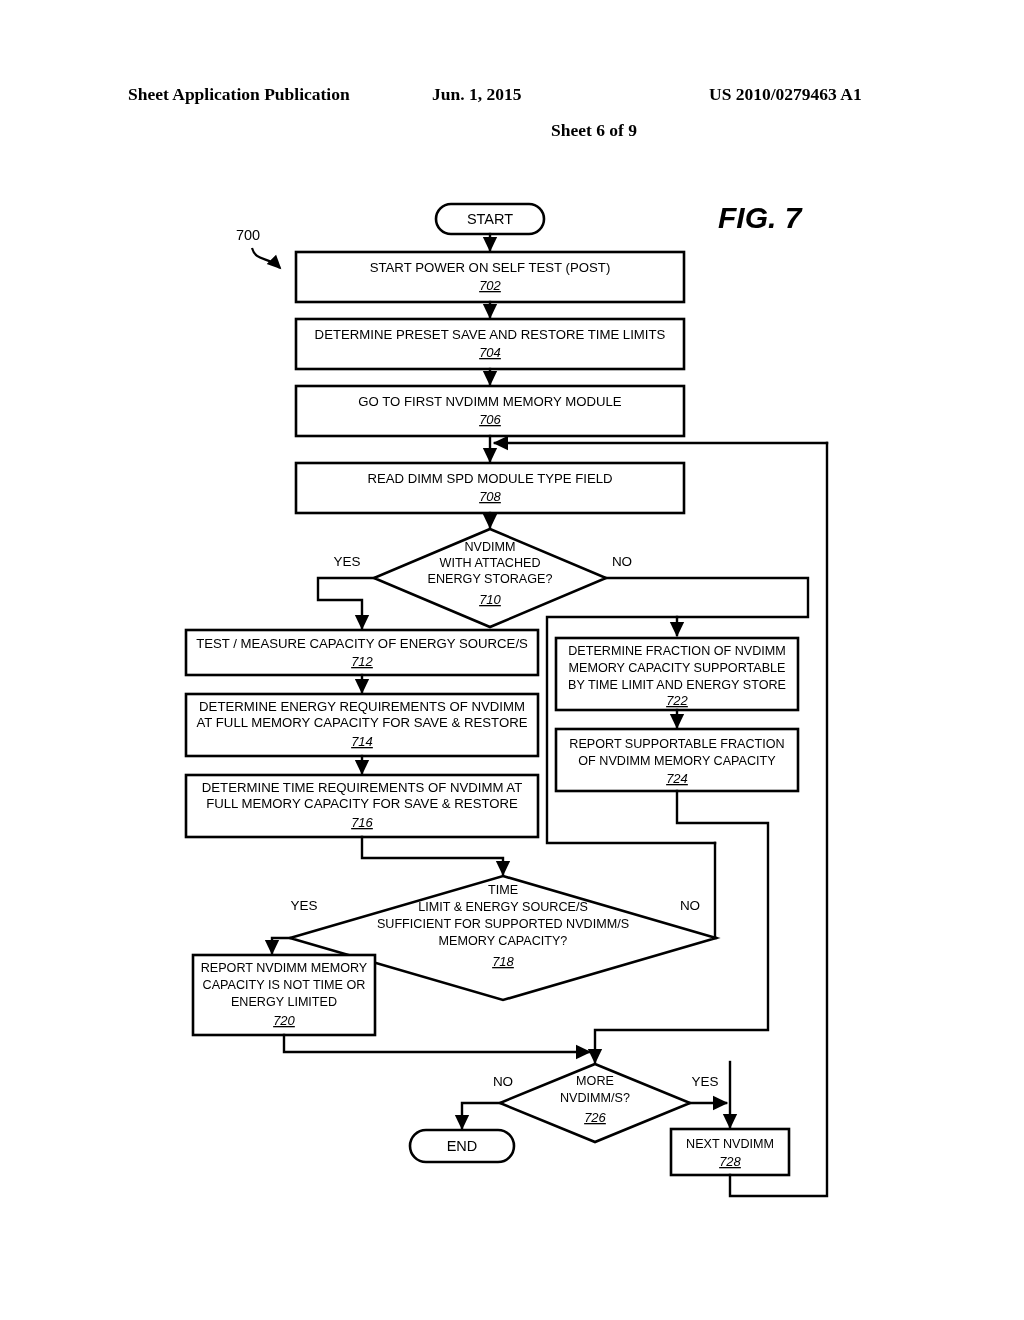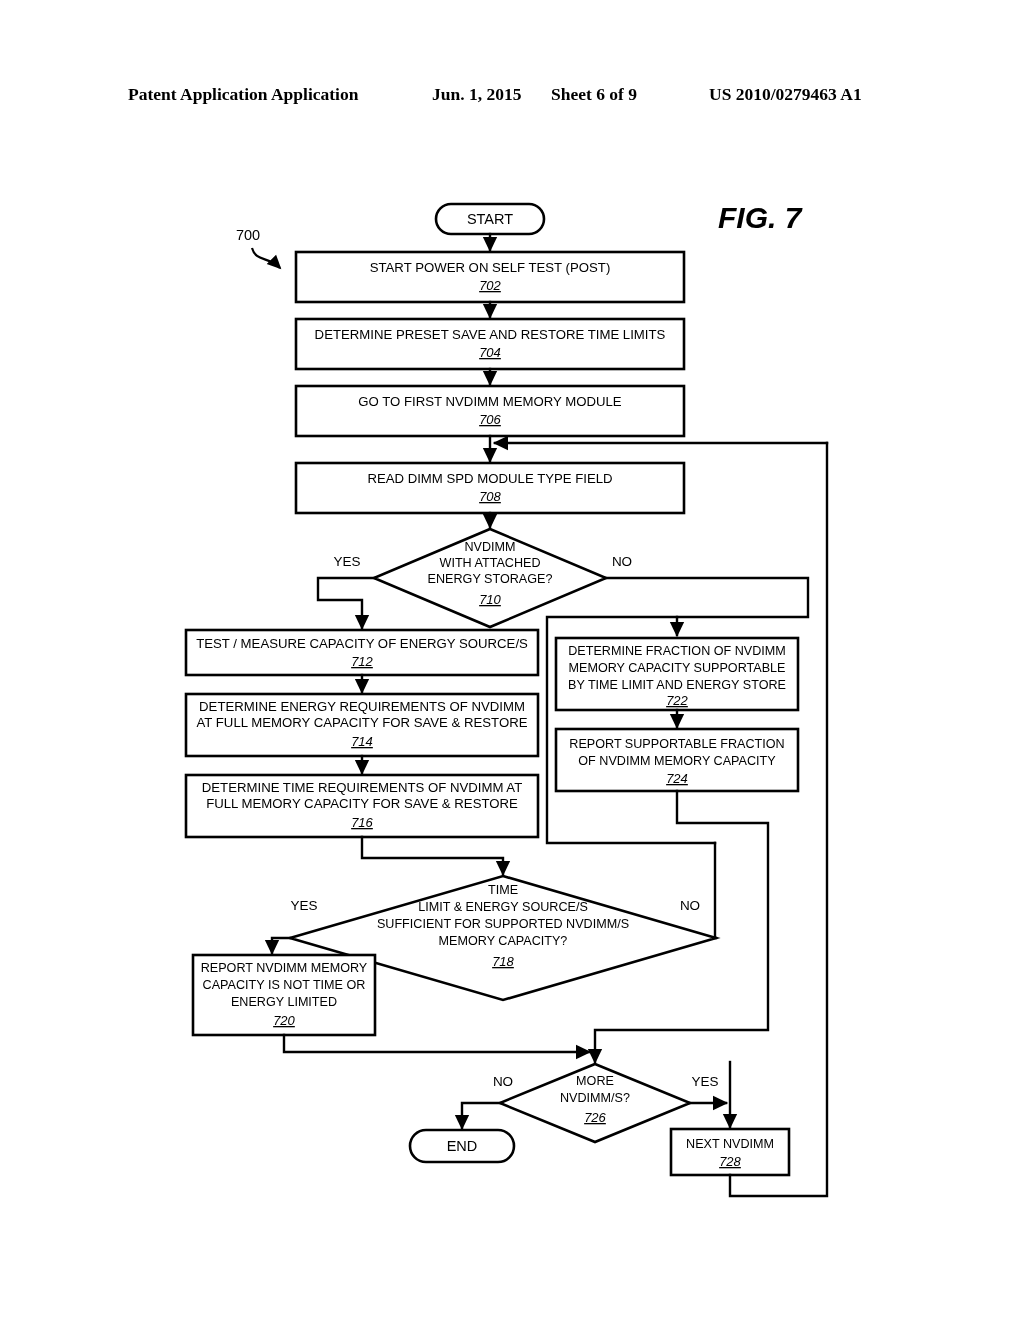--- a/index.html
+++ b/index.html
@@ -30,21 +30,21 @@
     height: 28px;
     font-family: "Liberation Serif", serif;
     font-weight: bold;
     font-size: 17.5px;
     color: #000;
     white-space: nowrap;
   }
   .pub-header span { position: absolute; top: 0; }
   .hdr-pub    { left: 128px; }
   .hdr-date   { left: 432px; }
-  .hdr-sheet  { left: 551px; }
+  .hdr-sheet  { left: 551px; margin-top: 36px; }
   .hdr-number { left: 709px; }
 
   
   #flow {
     position: absolute;
     left: 0;
     top: 0;
     width: 1024px;
     height: 1320px;
   }
@@ -82,21 +82,21 @@
     stroke: #000000;
     stroke-width: 2.2;
   }
 </style>
 </head>
 <body>
 
 <div id="page">
 
   <div class="pub-header">
-    <span class="hdr-pub">Patent Application Application</span>
+    <span class="hdr-pub">Sheet Application Publication</span>
     <span class="hdr-date">Jun. 1, 2015</span>
     <span class="hdr-sheet">Sheet 6 of 9</span>
     <span class="hdr-number">US 2010/0279463 A1</span>
   </div>
 
   <svg id="flow" viewBox="0 0 1024 1320">
     <defs>
       <marker id="arr" viewBox="0 0 12 12" refX="9.5" refY="6" markerWidth="7" markerHeight="7" orient="auto-start-reverse">
         <path d="M 0 0.8 L 11 6 L 0 11.2 z" fill="#000"></path>
       </marker>

